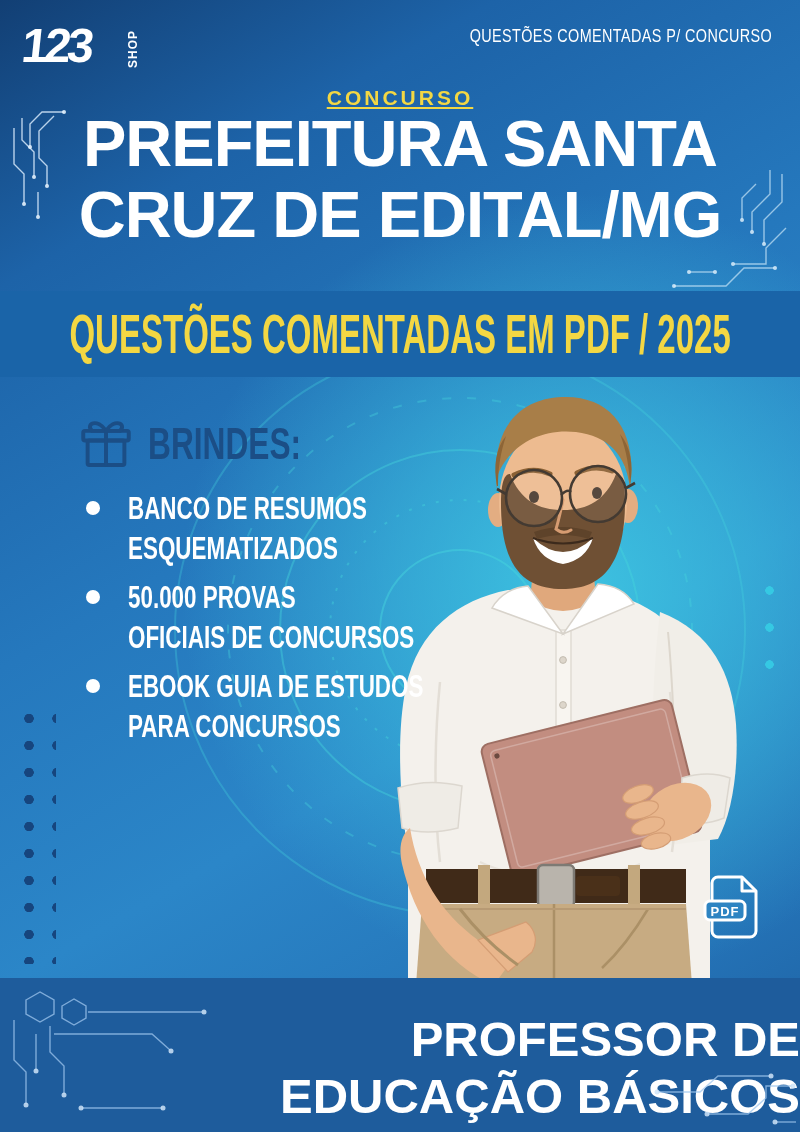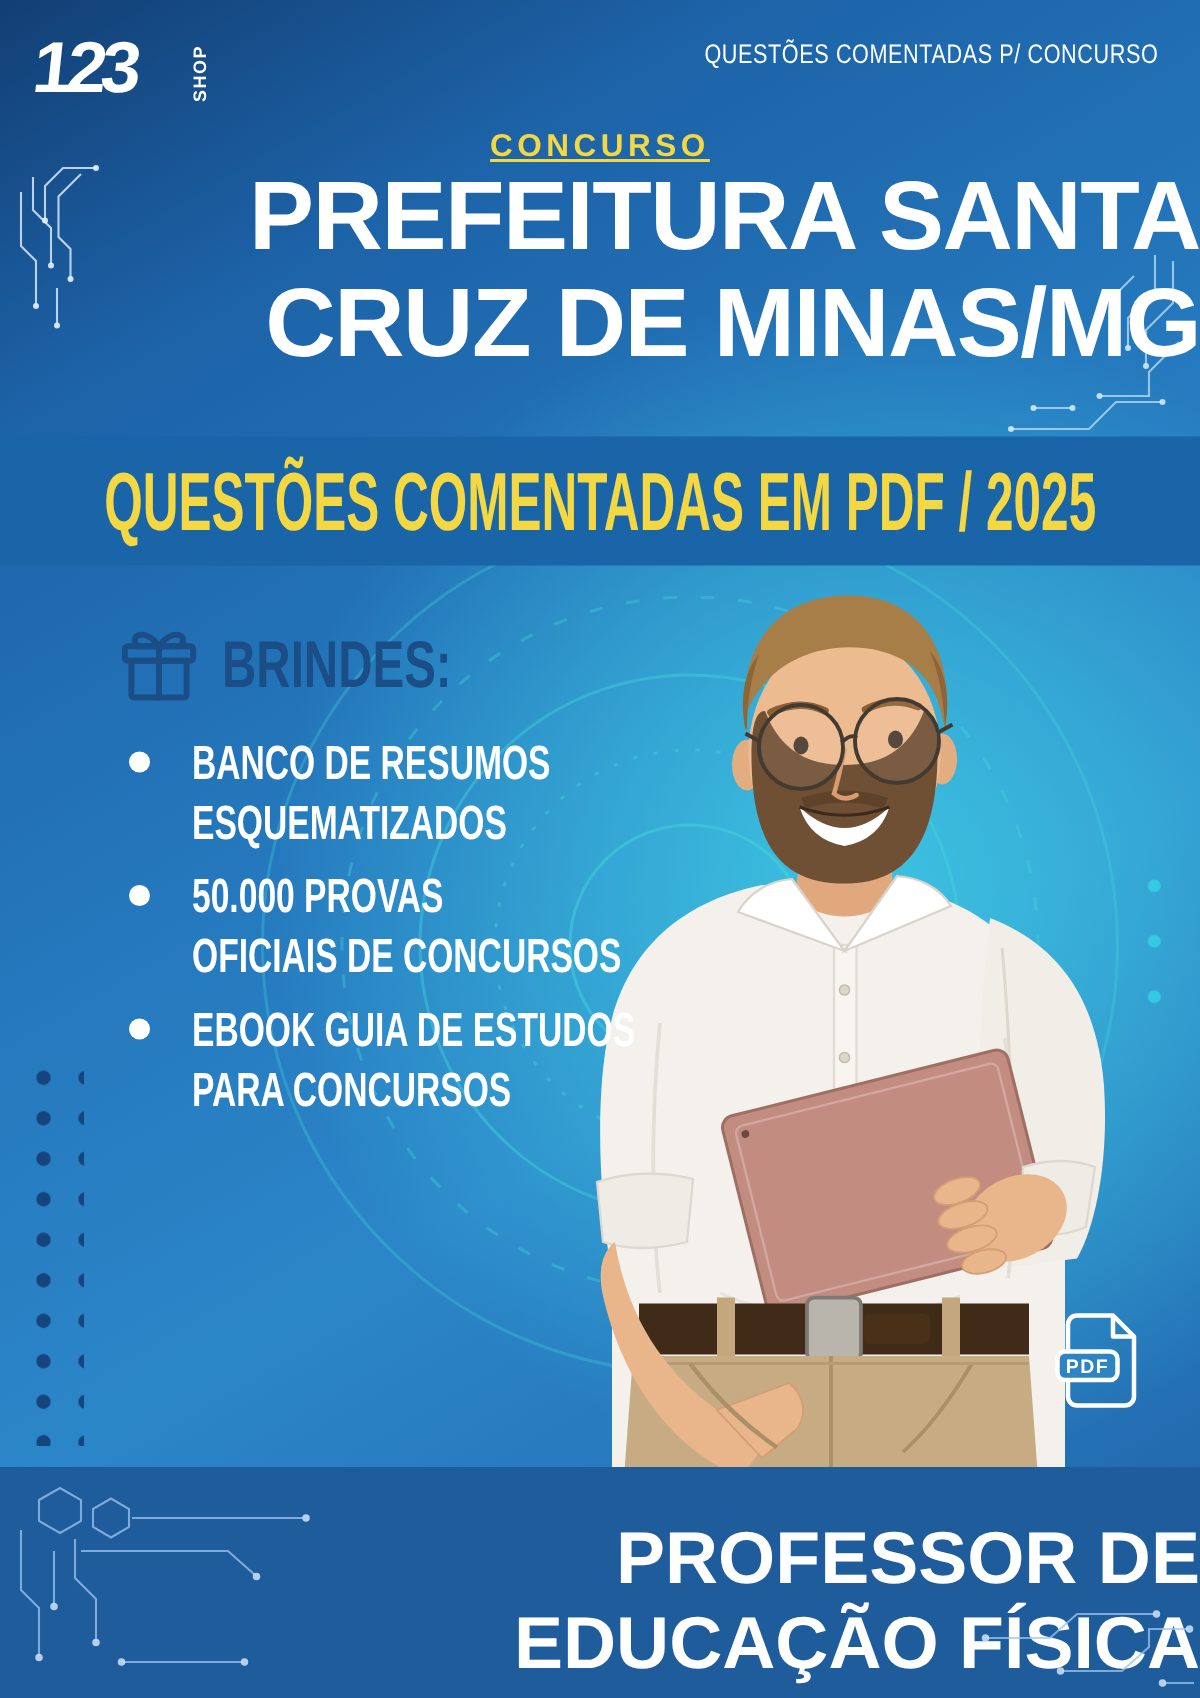--- a/index.html
+++ b/index.html
@@ -12,21 +12,21 @@
   }
   .cx{display:inline-block;transform:scaleX(.7);transform-origin:left center;white-space:nowrap;}
   
   .logo{position:absolute;left:22px;top:16px;width:130px;height:64px;color:#fff;z-index:4}
   .logo-num{font-size:48px;font-weight:bold;letter-spacing:-4px;transform:skewX(-6deg);display:inline-block;line-height:60px}
   .logo-shop{position:absolute;left:92px;top:26px;font-size:12px;font-weight:bold;letter-spacing:1px;transform:rotate(-90deg)}
   .tagline{position:absolute;top:26px;right:28px;color:#fff;font-weight:normal;z-index:4}
   .tagline span{display:inline-block;font-size:18px;transform:scaleX(.8);transform-origin:right center;white-space:nowrap;letter-spacing:.5px}
   
   .kicker{position:absolute;top:86px;left:0;right:0;text-align:center;font-size:21px;font-weight:bold;letter-spacing:3px;z-index:4}
-  .title{position:absolute;top:108px;left:0;right:0;text-align:right;color:#fff;font-weight:bold;font-size:65px;line-height:71px;letter-spacing:-1px;z-index:4}
+  .title{position:absolute;top:108px;left:0;right:0;text-align:center;color:#fff;font-weight:bold;font-size:65px;line-height:71px;letter-spacing:-1px;z-index:4}
   
   .band{position:absolute;top:291px;left:0;right:0;height:86px;background:#1A64A8;display:flex;align-items:center;justify-content:center;z-index:5}
   .band span{display:inline-block;font-size:55px;font-weight:bold;transform:scaleX(.6);white-space:nowrap}
   
   .brindes{position:absolute;left:78px;top:416px;z-index:4}
   .sec-head{display:flex;align-items:center;gap:14px}
   .sec-head .icn{width:56px;height:56px;flex:none}
   .sec-label{font-size:44px;font-weight:bold;display:inline-block;transform:scaleX(.72);transform-origin:left center;white-space:nowrap}
   ul.bullets{list-style:none;margin:16px 0 0;padding:0;color:#fff}
   ul.bullets li{display:flex;margin-bottom:9px}
@@ -236,21 +236,21 @@
     <span class="logo-num">123</span>
     <span class="logo-shop">SHOP</span>
   </div>
   <div class="tagline">
     <span>QUESTÕES COMENTADAS P/ CONCURSO</span>
   </div>
 
   <div class="kicker" id="kicker" style="color: rgb(243, 215, 67); text-decoration: underline;">CONCURSO</div>
   <div class="title">
     <div>PREFEITURA SANTA</div>
-    <div>CRUZ DE MINAS/MG</div>
+    <div>CRUZ DE EDITAL/MG</div>
   </div>
 
   <div class="band">
     <span id="band-text" style="color: rgb(243, 215, 67);">QUESTÕES COMENTADAS EM PDF / 2025</span>
   </div>
 
   <div class="brindes">
     <div class="sec-head">
       <svg class="icn" viewBox="0 0 64 64" fill="none" stroke="#1B4E86" stroke-width="4.5" stroke-linecap="round" stroke-linejoin="round">
         <rect x="11" y="28" width="42" height="28" rx="2"></rect>
@@ -289,16 +289,16 @@
 
   <svg class="pdfbadge" viewBox="0 0 64 66">
     <path d="M16,3 h24 l14,14 v40 a6,6 0 0 1 -6,6 h-32 a6,6 0 0 1 -6,-6 v-48 a6,6 0 0 1 6,-6 z" fill="none" stroke="#ffffff" stroke-width="3" stroke-linejoin="round"></path>
     <path d="M40,3 v14 h14" fill="none" stroke="#ffffff" stroke-width="3" stroke-linejoin="round"></path>
     <rect x="3" y="27" width="40" height="19" rx="5" fill="#2e84c2" stroke="#ffffff" stroke-width="3"></rect>
     <text x="23" y="41.5" text-anchor="middle" font-family="Liberation Sans, sans-serif" font-weight="bold" font-size="13" letter-spacing="1" fill="#ffffff" id="pdf-label">PDF</text>
   </svg>
 
   <div class="footer">
     <div>PROFESSOR DE</div>
-    <div>EDUCAÇÃO FÍSICA</div>
+    <div>EDUCAÇÃO BÁSICOS</div>
   </div>
 
 </div>
 
 </body></html>

